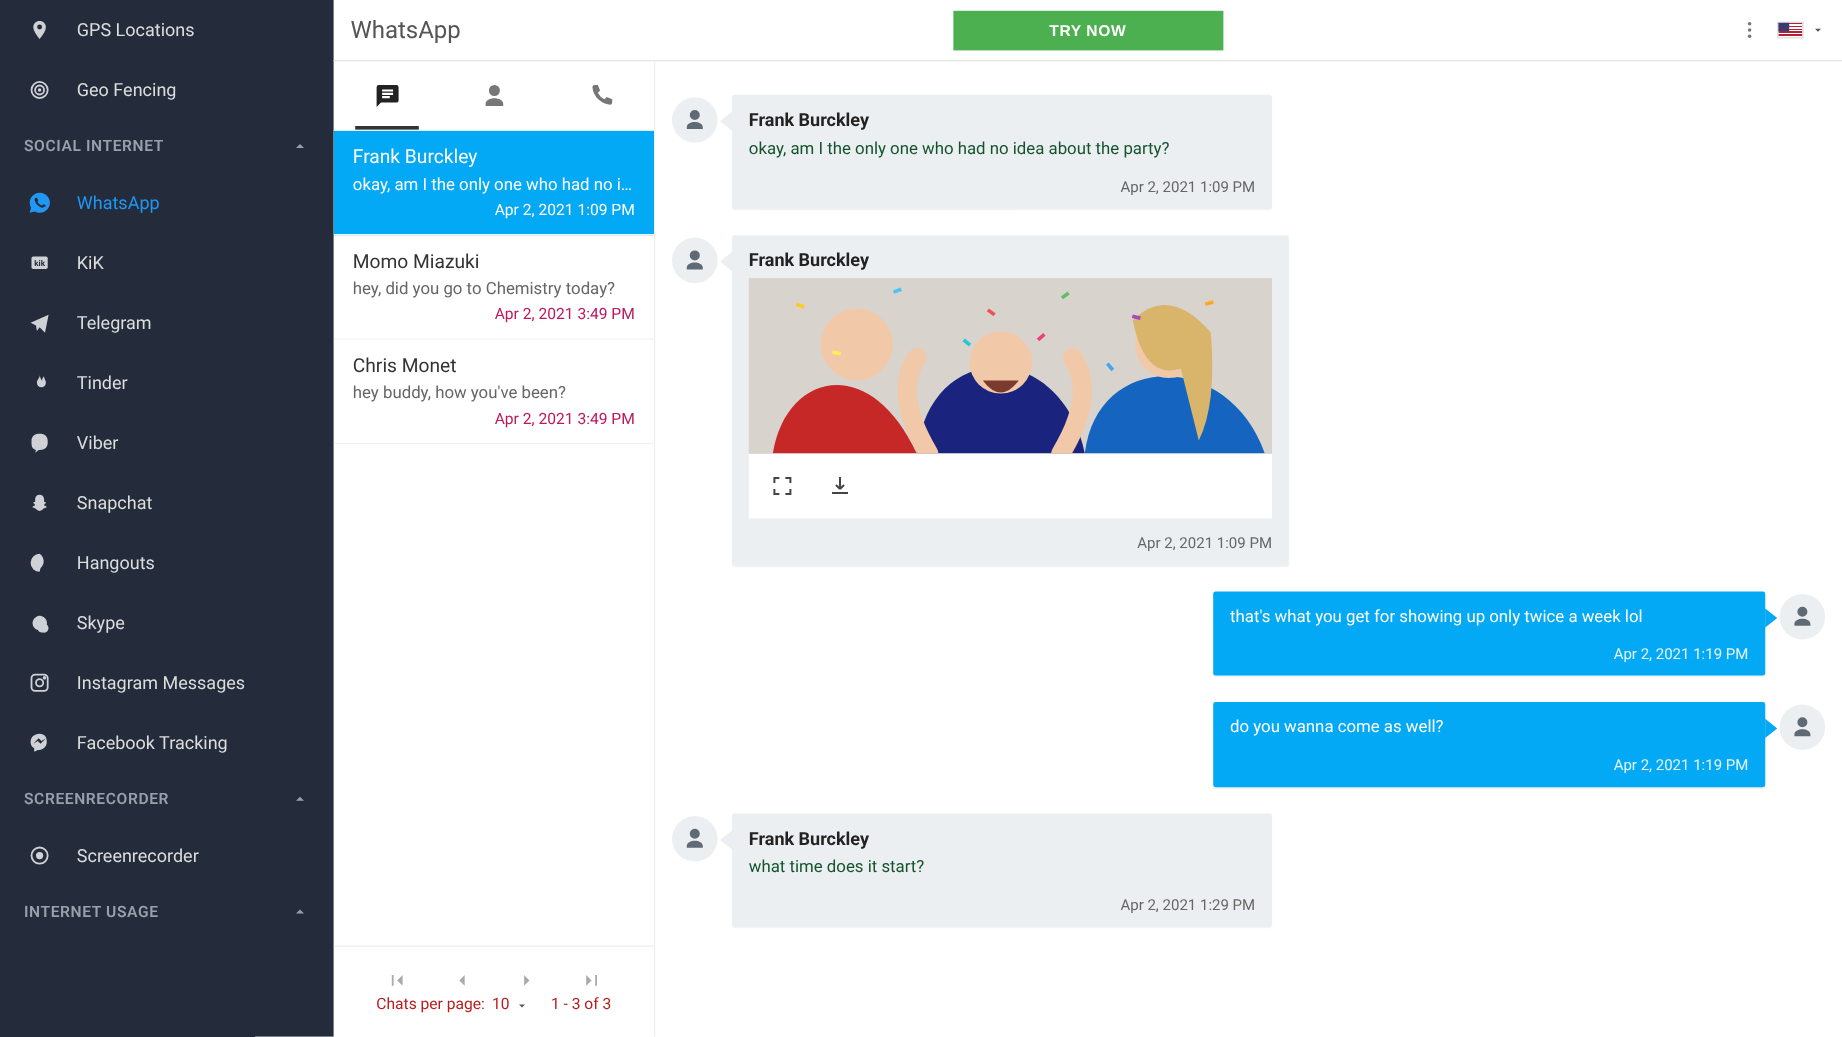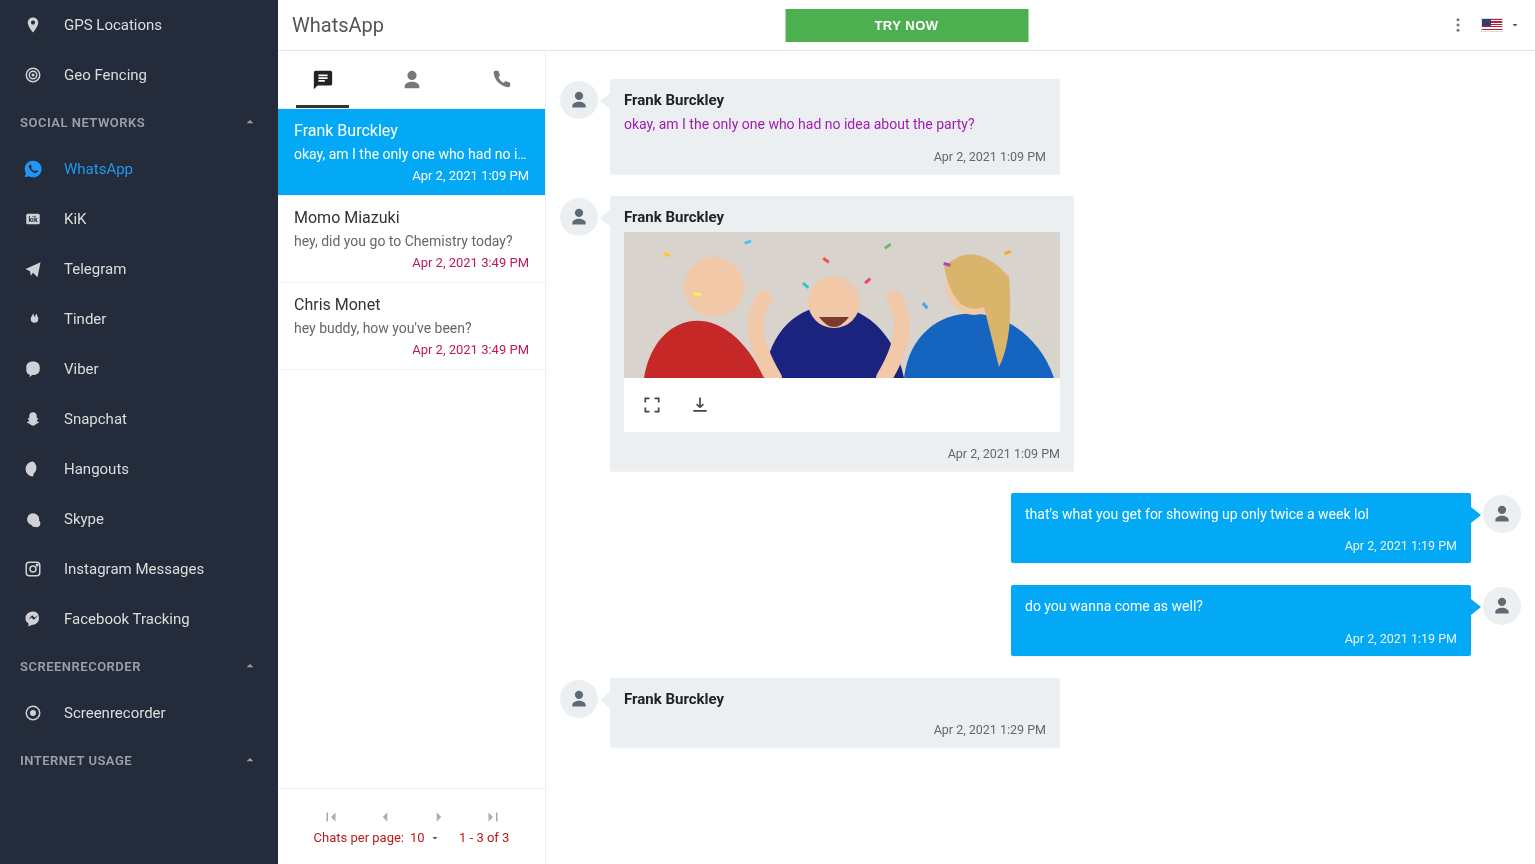--- a/index.html
+++ b/index.html
@@ -13,21 +13,21 @@
 .side-item .sicon { width: 26px; height: 26px; display: inline-flex; align-items: center; justify-content: center; margin-right: 18px; color: #d0d1d6; }
 .side-item.active { color: #2196f3; }
 .side-item.active .sicon { color: #2196f3; }
 .side-section { display:flex; align-items:center; justify-content:space-between; padding: 14px 20px; color:#9aa0ab; font-size:13px; letter-spacing:.5px; font-weight:600; cursor:pointer;}
 .side-section .chev { color:#9aa0ab; }
 
 
 .main { flex:1; display:flex; flex-direction:column; height:100%; }
 .topbar { height:51px; border-bottom:1px solid #e4e4e4; display:flex; align-items:center; padding:0 14px; position:relative; }
 .topbar .title { font-size:20px; color:#555; font-weight:400; }
-.try-btn { position:absolute; left:50%; transform:translateX(-50%); background:#4caf50; color:#fff; border:none; height:33px; width:243px; font-weight:700; font-size:13px; letter-spacing:.5px; cursor:pointer; }
+.try-btn { position:absolute; left:50%; transform:translateX(-50%); background:#4caf50; color:#fff; border:none; height:33px; width:225px; font-weight:700; font-size:13px; letter-spacing:.5px; cursor:pointer; }
 .topright { margin-left:auto; display:flex; align-items:center; gap:14px; }
 .topright .dots { color:#777; cursor:pointer; }
 .flag { width:22px; height:14px; background:linear-gradient(180deg,#b22234 0 10%,#fff 10% 20%,#b22234 20% 30%,#fff 30% 40%,#b22234 40% 50%,#fff 50% 60%,#b22234 60% 70%,#fff 70% 80%,#b22234 80% 90%,#fff 90%);position:relative;border:1px solid #ddd;}
 .flag::before{content:"";position:absolute;left:0;top:0;width:9px;height:7px;background:#3c3b6e;}
 .langdd{display:flex;align-items:center;gap:6px;cursor:pointer;}
 
 .content { flex:1; display:flex; overflow:hidden; }
 
 
 .chatcol { width:268px; border-right:1px solid #eee; display:flex; flex-direction:column; }
@@ -52,21 +52,21 @@
 
 .msgs { flex:1; overflow:auto; padding: 28px 14px 20px 14px; }
 .msgrow { display:flex; margin-bottom:22px; align-items:flex-start; }
 .msgrow.right { justify-content:flex-end; }
 .avatar { width:38px; height:38px; border-radius:50%; background:#eceff1; display:flex; align-items:center; justify-content:center; color:#5f6a74; margin-right:12px; margin-top:2px; }
 .msgrow.right .avatar { margin-right:0; margin-left:12px; }
 .bubble { max-width:470px; padding:12px 14px 10px 14px; border-radius:2px; position:relative; box-shadow:0 1px 1px rgba(0,0,0,.06); }
 .bubble.grey { background:#eceff1; }
 .bubble.blue { background:#03a9f4; color:#fff; }
 .bubble .sender { font-weight:700; font-size:15px; margin-bottom:6px; color:#222; }
-.bubble .text { font-size:14px; line-height:1.4; color:#a21caf; }
+.bubble .text { font-size:14px; line-height:1.4; color:#14532d; }
 .bubble.blue .text { color:#fff; }
 .bubble .ts { font-size:12.5px; text-align:right; margin-top:14px; color:#666; }
 .bubble.blue .ts { color:#e8f5fd; }
 .bubble .tail-left{position:absolute;left:-10px;top:14px;width:0;height:0;border-top:8px solid transparent;border-bottom:8px solid transparent;border-right:10px solid #eceff1;}
 .bubble .tail-right{position:absolute;right:-10px;top:14px;width:0;height:0;border-top:8px solid transparent;border-bottom:8px solid transparent;border-left:10px solid #03a9f4;}
 
 .photocard { background:#fff; margin-top:6px; }
 .photoimg { width:436px; height:146px; background:#c9c3bc; position:relative; overflow:hidden; }
 .photobar { height:54px; display:flex; align-items:center; gap:28px; padding:0 18px; }
 .photobar span{cursor:pointer;color:#444;}
@@ -93,21 +93,21 @@
         <svg width="18" height="18" viewBox="0 0 24 24" fill="none" stroke="currentColor" stroke-width="2">
             <circle cx="12" cy="12" r="9"></circle>
             <circle cx="12" cy="12" r="5"></circle>
             <circle cx="12" cy="12" r="1" fill="currentColor"></circle>
           </svg>
       </span>
       <span>Geo Fencing</span>
     </div>
 
     <div class="side-section">
-      <span>SOCIAL NETWORKS</span>
+      <span>SOCIAL INTERNET</span>
       <span class="chev">
         <svg width="16" height="16" viewBox="0 0 24 24" fill="currentColor">
             <path d="M7 14l5-5 5 5z"></path>
           </svg>
       </span>
     </div>
 
     <div class="side-item active">
       <span class="sicon">
         <svg width="20" height="20" viewBox="0 0 24 24" fill="currentColor">
@@ -419,20 +419,21 @@
 
         <div class="msgrow">
           <div class="avatar">
             <svg width="20" height="20" viewBox="0 0 24 24" fill="currentColor">
                 <path d="M12 12a5 5 0 1 0-5-5 5 5 0 0 0 5 5zm0 2c-4 0-8 2-8 5v2h16v-2c0-3-4-5-8-5z"></path>
               </svg>
           </div>
           <div class="bubble grey" style="min-width:450px">
             <div class="tail-left"></div>
             <div class="sender">Frank Burckley</div>
+            <div class="text">what time does it start?</div>
             <div class="ts">Apr 2, 2021 1:29 PM</div>
           </div>
         </div>
 
       </div>
     </div>
   </div>
 </div>
 
 </body></html>

